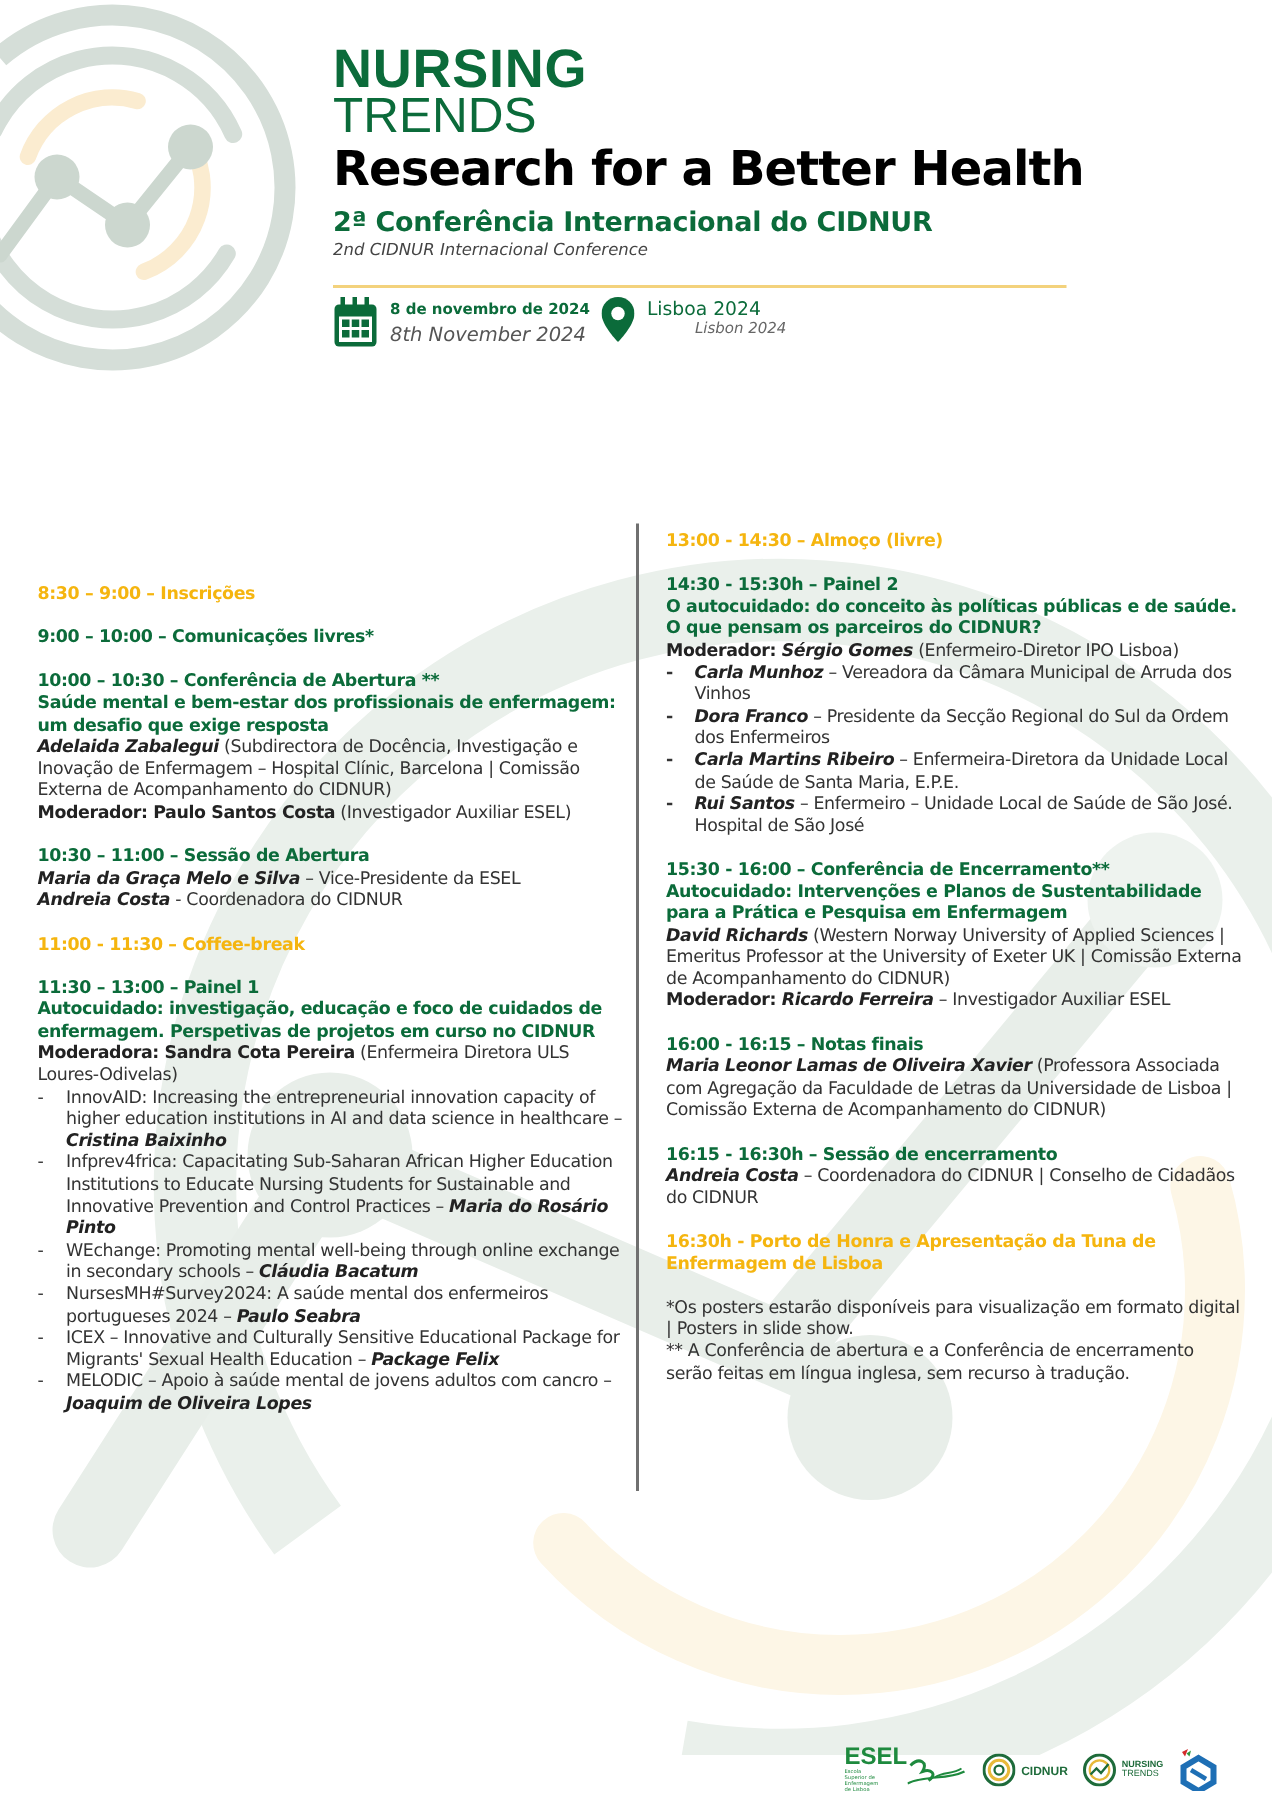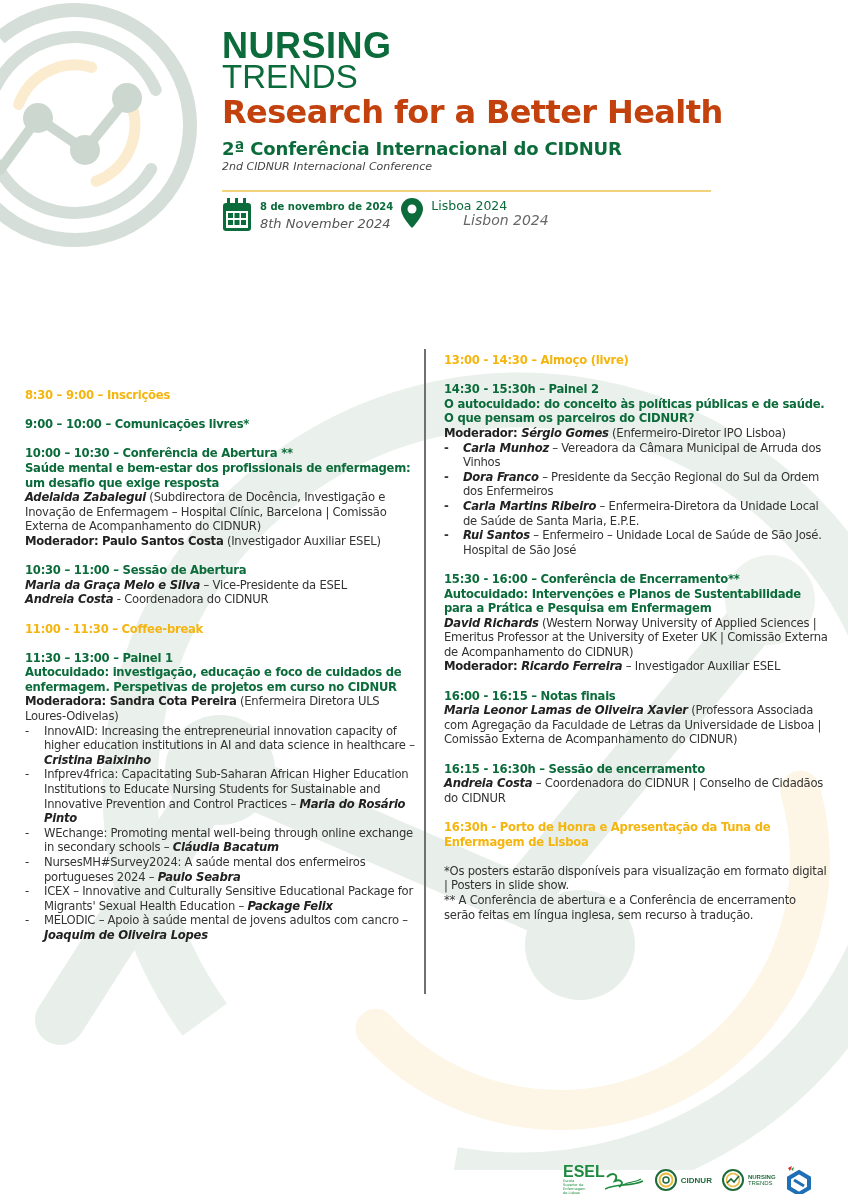--- a/index.html
+++ b/index.html
@@ -9,32 +9,32 @@
     font-family: "DejaVu Sans", "Liberation Sans", sans-serif;
     color: #333;
   }
   .bg-deco { position: absolute; pointer-events: none; }
   .header-logo { position: absolute; left: 0; top: 0; width: 215px; height: 250px; }
   .big-deco { position: absolute; left: 0; top: 340px; width: 848px; height: 830px; }
 
   .title-block { position: absolute; left: 222px; top: 30px; }
   .nursing { font-family: "Liberation Sans", sans-serif; font-weight: bold; color: #0b6b3a; font-size: 36px; line-height: 32px; letter-spacing: 0.5px; }
   .trends { font-family: "Liberation Sans", sans-serif; color: #0b6b3a; font-size: 33px; line-height: 30px; }
-  .tagline { font-family: "DejaVu Sans", sans-serif; font-weight: bold; color: #c2410c; font-size: 32px; line-height: 44px; letter-spacing: -0.6px; margin-top: -2px; }
+  .tagline { font-family: "DejaVu Sans", sans-serif; font-weight: bold; color: #000000; font-size: 32px; line-height: 44px; letter-spacing: -0.6px; margin-top: -2px; }
   .conf-title { font-family: "DejaVu Sans", sans-serif; font-weight: bold; color: #0b6b3a; font-size: 18px; line-height: 22px; margin-top: 4px; letter-spacing: -0.2px; }
   .conf-sub { font-family: "DejaVu Sans", sans-serif; font-style: italic; color: #444; font-size: 11px; line-height: 14px; }
   .gold-rule { position: absolute; left: 222px; top: 190px; width: 489px; height: 2px; background: #f3d27c; }
 
   .info-row { position: absolute; left: 222px; top: 198px; display: flex; align-items: flex-start; }
   .cal-icon { width: 30px; height: 34px; margin-right: 8px; }
   .date-main { font-family: "DejaVu Sans", sans-serif; font-weight: bold; color: #0b6b3a; font-size: 10px; line-height: 18px; }
   .date-sub { font-family: "DejaVu Sans", sans-serif; font-style: italic; color: #555; font-size: 13px; line-height: 16px; }
   .pin-icon { width: 22px; height: 30px; margin: 0 8px 0 8px; }
   .loc-main { font-family: "DejaVu Sans", sans-serif; color: #0b6b3a; font-size: 12.5px; line-height: 16px; }
-  .loc-sub { font-family: "DejaVu Sans", sans-serif; font-style: italic; color: #666; font-size: 14px; line-height: 12px; padding-left: 32px; }
+  .loc-sub { font-family: "DejaVu Sans", sans-serif; font-style: italic; color: #666; font-size: 10px; line-height: 12px; padding-left: 32px; }
 
   .divider { position: absolute; left: 424px; top: 349px; width: 2px; height: 645px; background: #707070; }
 
   .col { position: absolute; font-size: 11.6px; line-height: 14.6px; letter-spacing: -0.25px; }
   .col-left { left: 25px; top: 388px; width: 392px; }
   .col-right { left: 444px; top: 353px; width: 385px; }
   .block { margin-bottom: 14.6px; }
   .h-gold { color: #f5b50f; font-weight: bold; }
   .h-green { color: #0b6b3a; font-weight: bold; }
   .txt { color: #333; }

